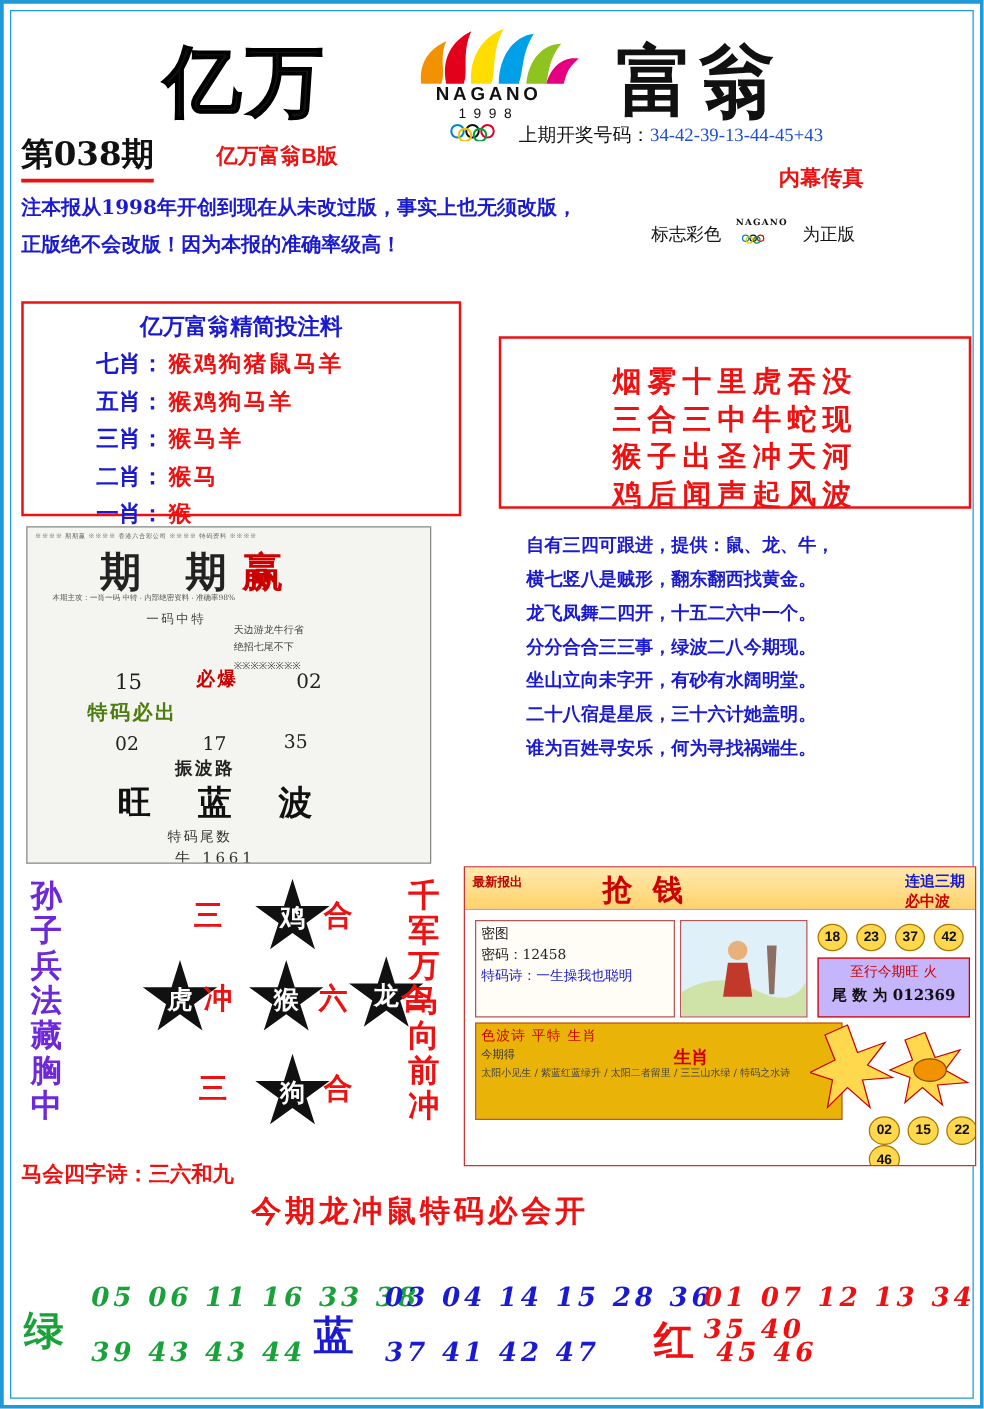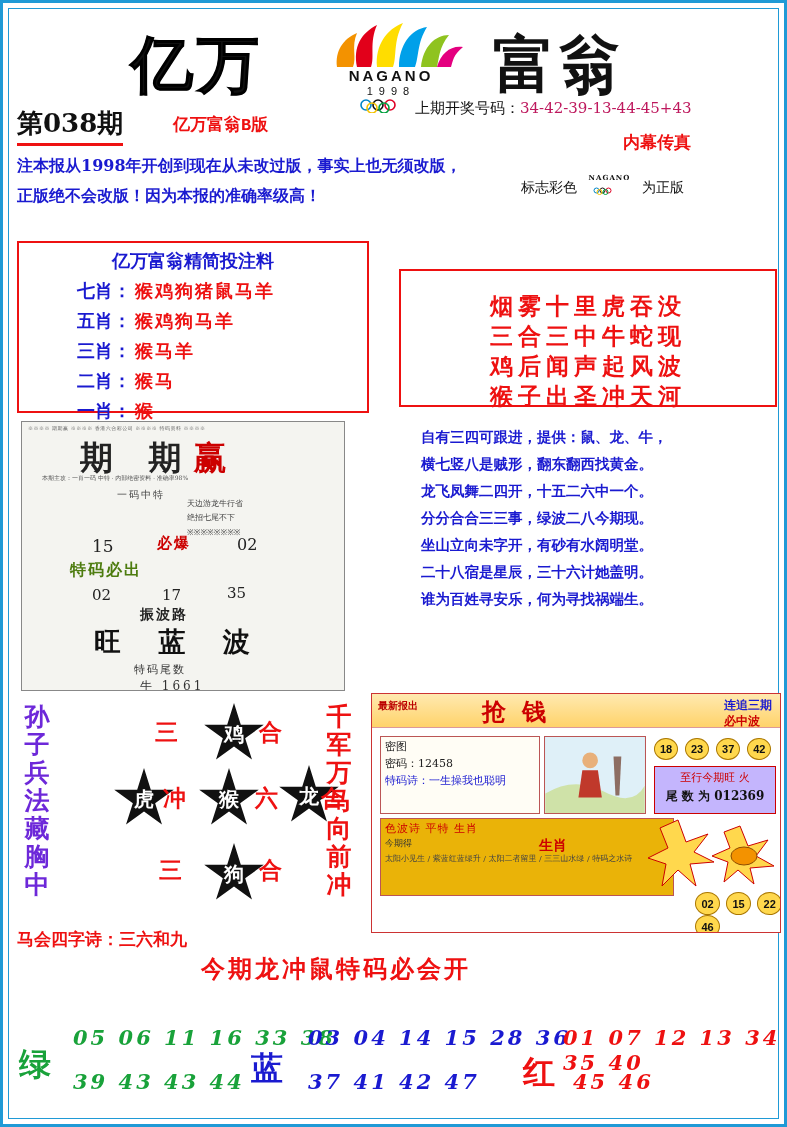--- a/index.html
+++ b/index.html
@@ -58,27 +58,27 @@
 
   .issue {
     position:absolute; left:14px; top:103px;
     font-family:"DejaVu Serif", serif;
     font-size:26px; font-weight:bold; color:#111;
     border-bottom:3px solid #e11; padding-bottom:2px;
   }
   .edition {
     position:absolute; left:170px; top:110px;
     font-size:17px; font-weight:bold; color:#e11;
-    font-family:Liberation Mono, monospace;
+    font-family:Liberation Sans, sans-serif;
   }
   .lastdraw {
     position:absolute; left:412px; top:96px;
     font-size:15px; color:#111; font-family:"DejaVu Serif", serif;
   }
-  .lastdraw .nums { color:#be185d; }
+  .lastdraw .nums { color:#1d4ed8;font-family:Liberation Serif, serif; }
   .fax {
     position:absolute; left:620px; top:128px;
     font-size:17px; font-weight:bold; color:#e11;
     font-family:"DejaVu Serif", serif;
   }
 
   .decl {
     position:absolute; left:14px; top:148px; width:500px;
     font-family:"DejaVu Serif", serif; font-size:16px; color:#1a1ad0;
     line-height:30px; font-weight:bold;
@@ -375,22 +375,22 @@
       <span>二肖：</span><span class="val">猴马</span>
     </div>
     <div class="row">
       <span>一肖：</span><span class="val">猴</span>
     </div>
   </div>
 
   <div class="poembox">
     <div class="line">烟雾十里虎吞没</div>
     <div class="line">三合三中牛蛇现</div>
+    <div class="line">猴子出圣冲天河</div>
     <div class="line">鸡后闻声起风波</div>
-    <div class="line">猴子出圣冲天河</div>
   </div>
 
   <div class="scan">
     <div class="tiny">※※※※ 期期赢 ※※※※ 香港六合彩公司 ※※※※ 特码资料 ※※※※</div>
     <div class="qqy">
       <span>期 期</span><span class="win">赢</span>
     </div>
     <div class="sub1">本期主攻：一肖一码 中特 ‧ 内部绝密资料 ‧ 准确率98%</div>
     <div class="mid1">一码中特</div>
     <div class="mid2">天边游龙牛行省</div>

